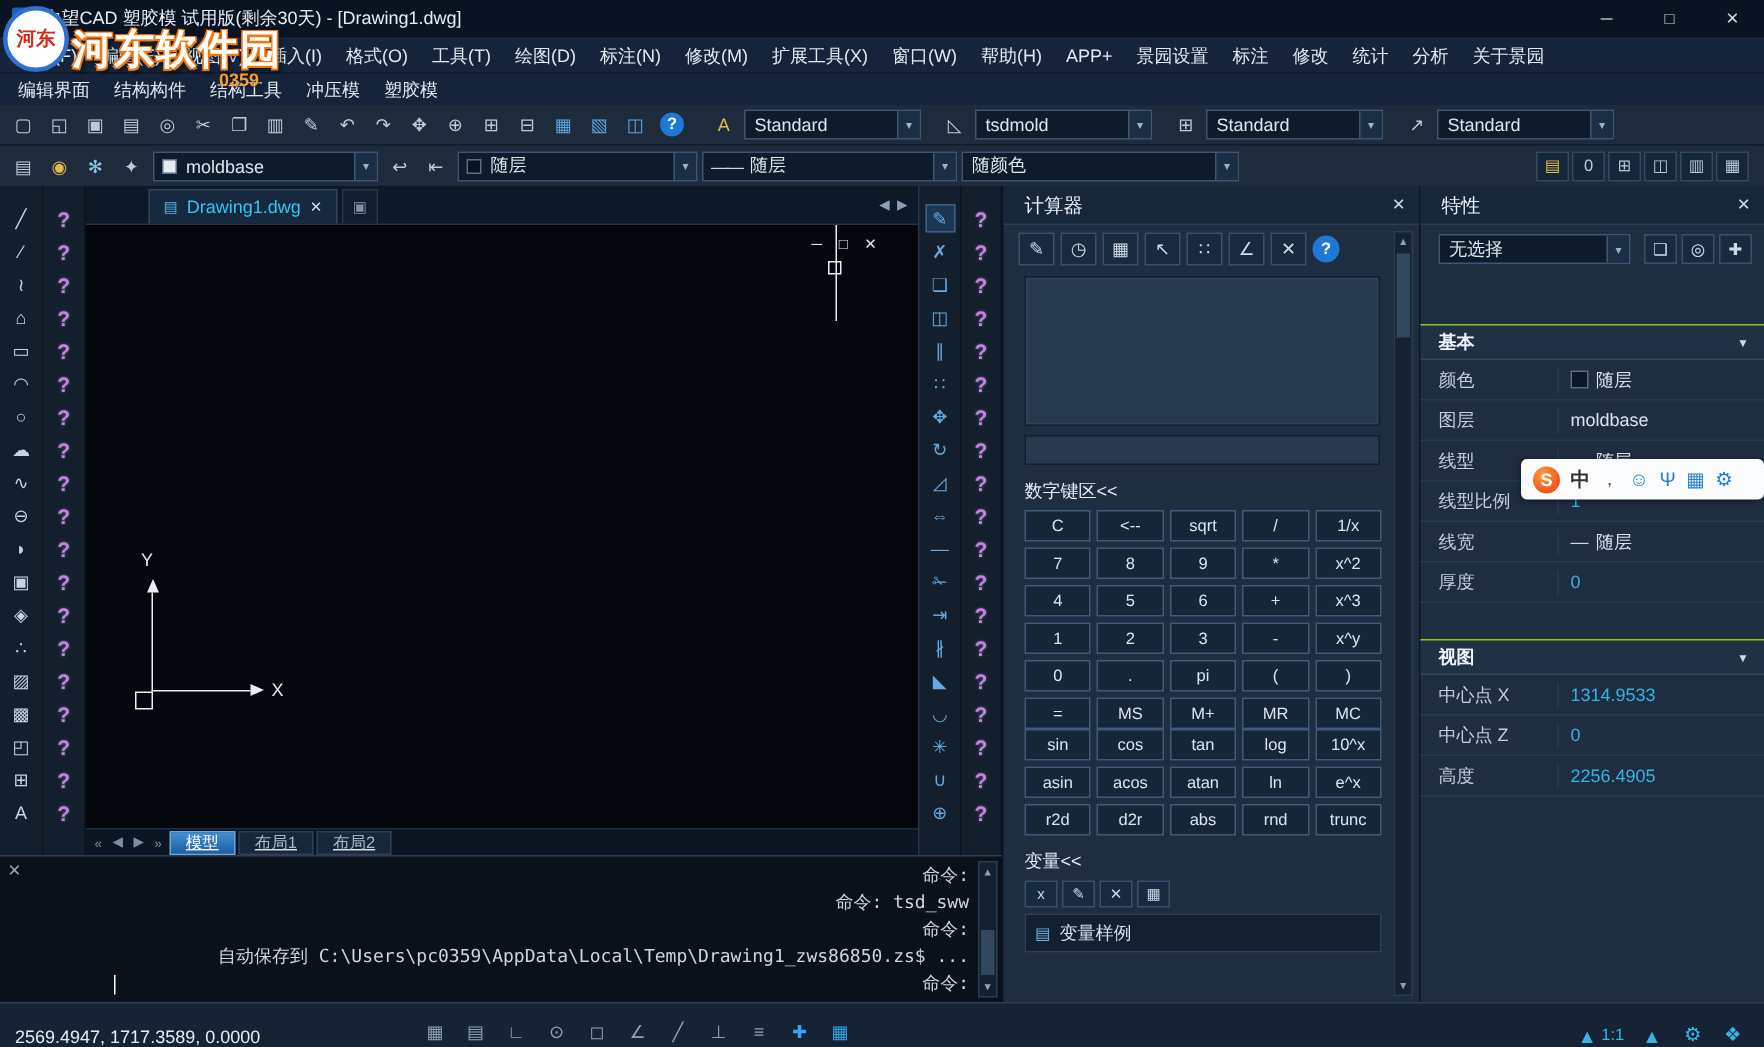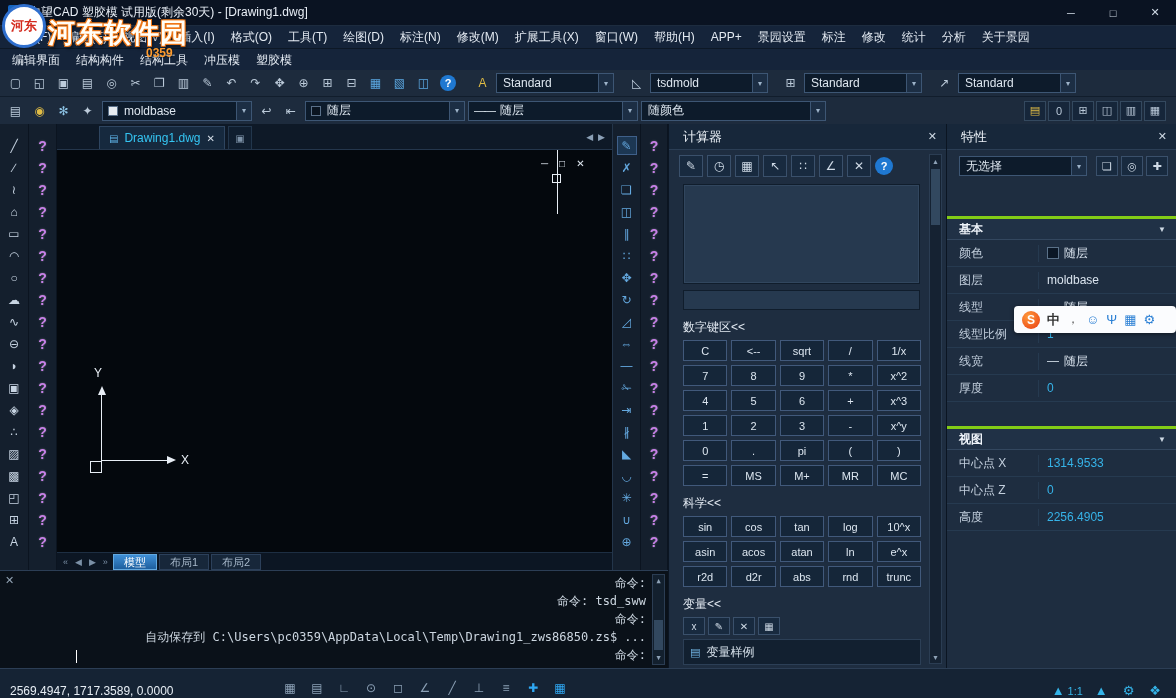--- a/index.html
+++ b/index.html
@@ -66,21 +66,21 @@
   .ucs-el{position:absolute;color:#e8eef5;font-size:12px;}
   .ucs-y-line{left:44px;top:245px;width:1px;height:66px;background:#e8eef5;}
   .ucs-y-arrow{left:41px;top:236px;width:0;height:0;border-left:4px solid transparent;border-right:4px solid transparent;border-bottom:9px solid #e8eef5;}
   .ucs-y-label{left:37px;top:216px;}
   .ucs-x-line{left:44px;top:310px;width:66px;height:1px;background:#e8eef5;}
   .ucs-x-arrow{left:110px;top:306px;width:0;height:0;border-top:4px solid transparent;border-bottom:4px solid transparent;border-left:9px solid #e8eef5;}
   .ucs-x-label{left:124px;top:303px;}
   .ucs-origin{left:33px;top:311px;width:12px;height:12px;border:1px solid #e8eef5;}
   .layout-tabbar{height:18px;background:#0c1623;display:flex;align-items:center;gap:3px;padding-left:4px;border-top:1px solid #1d2e42;}
   .nav-arrow{color:#7b90a6;font-size:9px;padding:0 2px;}
-  .layout-tabs{display:flex;gap:2px;}
+  .layout-tabs{display:flex;gap:2px;text-decoration:underline;}
   .layout-tab{height:16px;line-height:15px;padding:0 10px;font-size:11px;background:#17273a;border:1px solid #2c405a;color:#a7b8ca;}
   .layout-tab.active{background:linear-gradient(#3f8fd6,#1e5f9e);color:#fff;border-color:#62a9e0;}
 
   
   .panel{position:absolute;top:124px;height:544px;background:#1e2d40;border-left:1px solid #0b1522;}
   .cal{left:668px;width:278px;}
   .props{left:946px;width:230px;}
   .panel-header{height:26px;background:#17273a;display:flex;align-items:center;padding:0 9px 0 14px;border-bottom:1px solid #2b3e55;}
   .panel-title{font-size:13px;color:#edf2f8;}
   .panel-close{margin-left:auto;color:#cfd9e4;font-size:11px;}
@@ -103,21 +103,21 @@
   .scroll-arrow{position:absolute;left:0;right:0;height:12px;display:flex;align-items:center;justify-content:center;font-size:7px;color:#8ea2b6;}
   .scroll-arrow.up{top:0;}
   .scroll-arrow.down{bottom:0;}
 
   
   .sel-row{display:flex;align-items:center;padding:6px 8px 6px 12px;}
   .props-icons{display:flex;gap:3px;margin-left:auto;}
   .props-icon-btn{width:22px;height:20px;border:1px solid #3a506b;background:#182a3f;color:#cfdae6;font-size:11px;display:flex;align-items:center;justify-content:center;}
   .prop-section.first{margin-top:34px;}
   .prop-section.second{margin-top:24px;}
-  .prop-section-header{display:flex;align-items:center;height:24px;padding:0 10px 0 12px;border-top:3px solid #84cc16;border-bottom:1px solid #33475f;background:#203146;}
+  .prop-section-header{display:flex;align-items:center;height:24px;padding:0 10px 0 12px;border-top:1px solid #84cc16;border-bottom:1px solid #33475f;background:#203146;}
   .prop-section-title{font-size:12px;font-weight:bold;color:#eef3f9;}
   .prop-collapse{margin-left:auto;font-size:8px;color:#cdd8e3;}
   .prop-row{display:flex;height:27px;border-bottom:1px solid #263a50;font-size:12px;align-items:center;}
   .prop-label{width:92px;display:flex;align-items:center;padding-left:12px;color:#c3cfdd;border-right:1px solid #263a50;flex:none;}
   .prop-value{flex:1;display:flex;align-items:center;padding-left:8px;color:#d9e3ed;gap:5px;}
   .prop-row.num .prop-value{color:#36b3e8;}
   .prop-row.swatch .prop-value::before{content:"";display:inline-block;width:10px;height:10px;background:#0b1726;border:1px solid #5a7189;}
   .prop-row.line .prop-value::before{content:"—";color:#cfd9e3;}
 
   
@@ -456,21 +456,20 @@
         <span class="calc-btn">.</span>
         <span class="calc-btn">pi</span>
         <span class="calc-btn">(</span>
         <span class="calc-btn">)</span>
         <span class="calc-btn">=</span>
         <span class="calc-btn">MS</span>
         <span class="calc-btn">M+</span>
         <span class="calc-btn">MR</span>
         <span class="calc-btn">MC</span>
       </div>
-    <div class="calc-section-label">科学&lt;&lt;</div>
     <div class="calc-grid">
         <span class="calc-btn">sin</span>
         <span class="calc-btn">cos</span>
         <span class="calc-btn">tan</span>
         <span class="calc-btn">log</span>
         <span class="calc-btn">10^x</span>
         <span class="calc-btn">asin</span>
         <span class="calc-btn">acos</span>
         <span class="calc-btn">atan</span>
         <span class="calc-btn">ln</span>

